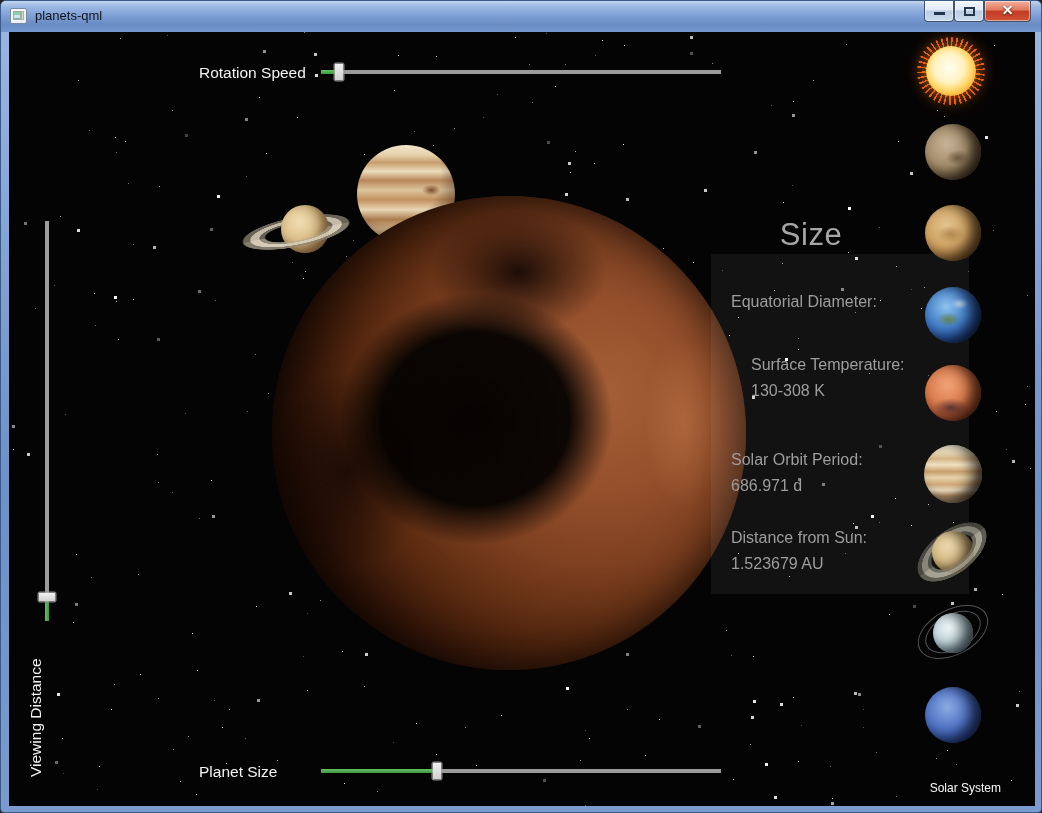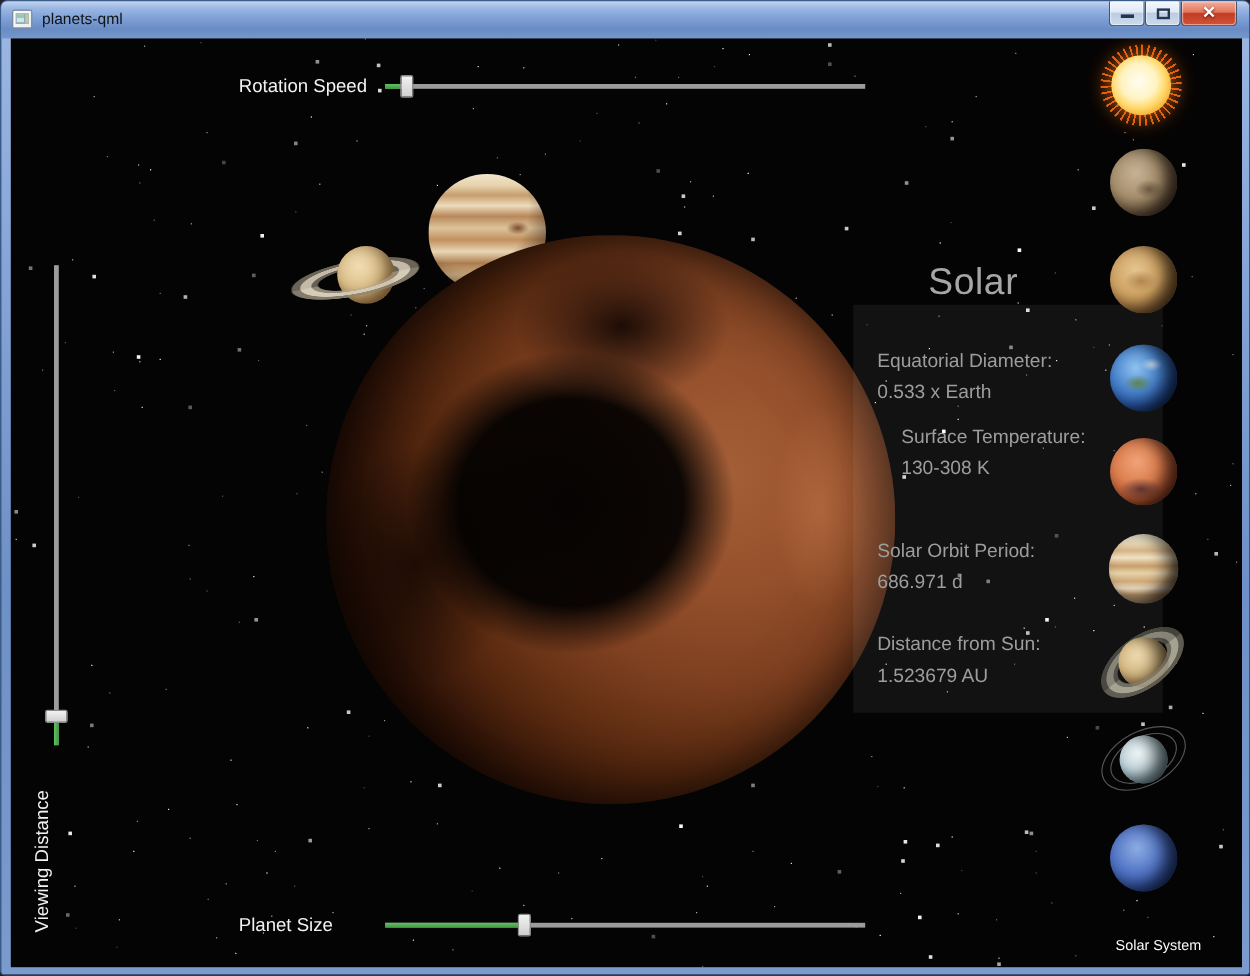--- a/index.html
+++ b/index.html
@@ -147,24 +147,23 @@
 
     <div class="scene">
       <div class="saturn-ring"></div>
       <div class="saturn-ball"></div>
       <div class="saturn-ring front"></div>
       <div class="jupiter"></div>
       <div class="mars"></div>
       <div class="info-overlay"></div>
     </div>
 
-    <div class="planet-title">Solar</div>
+    <div class="planet-title">Size</div>
     <div class="detail d0">
       <div>Equatorial Diameter:</div>
-      <div>0.533 x Earth</div>
     </div>
     <div class="detail d1">
       <div>Surface Temperature:</div>
       <div>130-308 K</div>
     </div>
     <div class="detail d2">
       <div>Solar Orbit Period:</div>
       <div>686.971 d</div>
     </div>
     <div class="detail d3">

